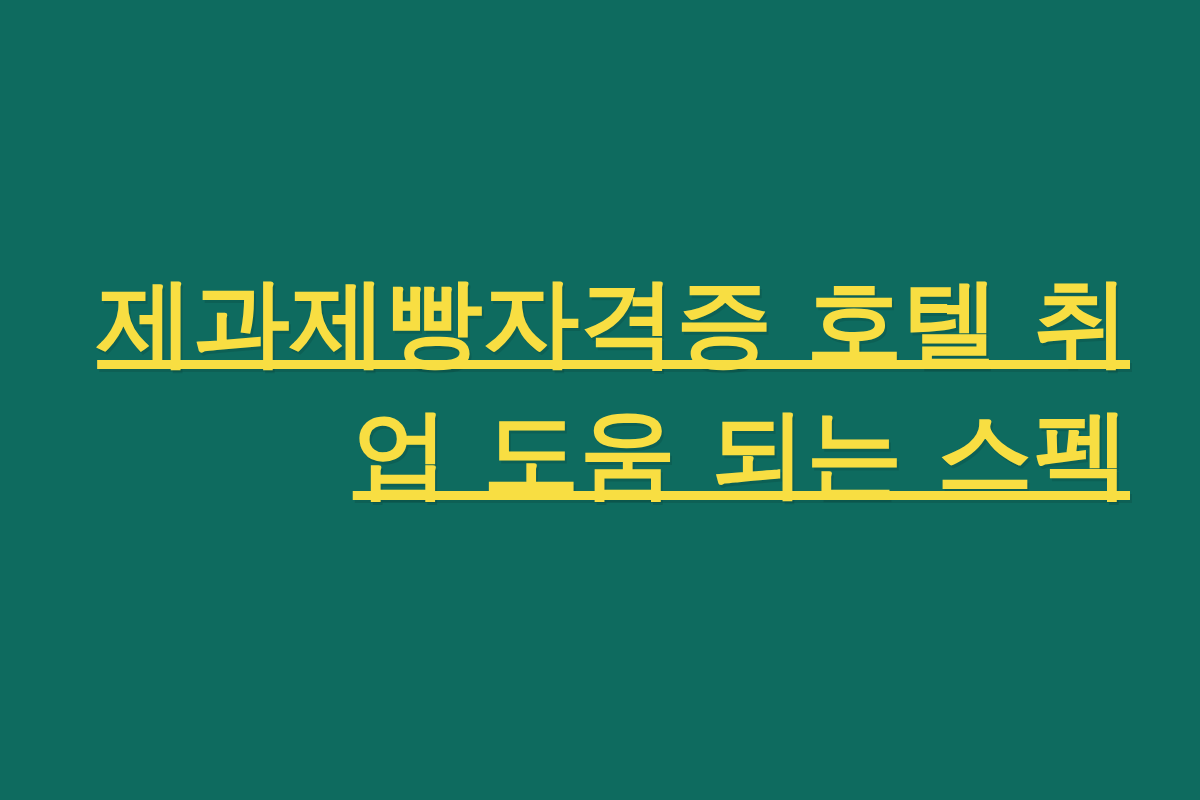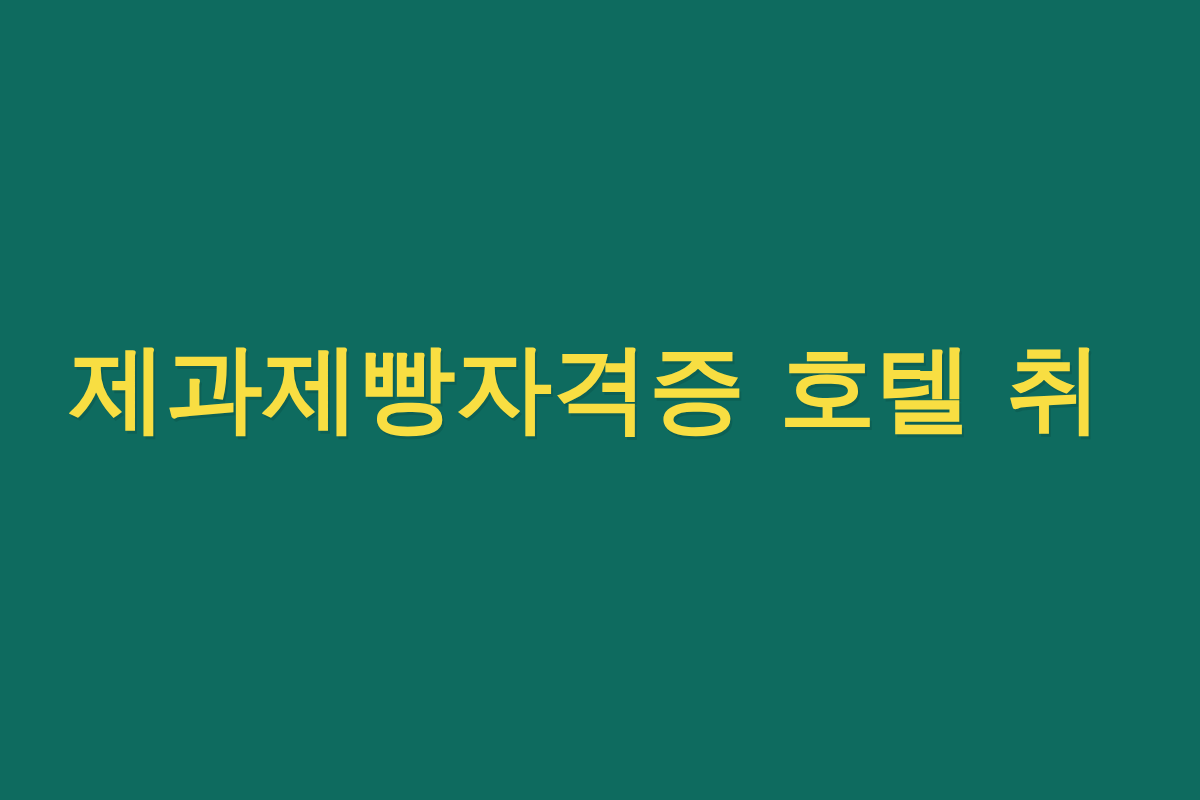--- a/index.html
+++ b/index.html
@@ -23,39 +23,41 @@
     display: flex;
     align-items: center;
     justify-content: center;
     background: #0E6B5F;
   }
 
   #headline {
     width: 1060px;
     margin: 0;
     padding: 0;
-    text-align: left;
+    text-align: right;
     color: #F8DE42;
     font-family: "DejaVu Sans", "Liberation Sans", sans-serif;
     font-size: 96px;
     font-weight: 700;
     line-height: 1.36;
     letter-spacing: 0.5px;
     word-break: keep-all;
     white-space: normal;
     text-shadow: 2px 3px 0 rgba(0, 0, 0, 0.10);
     
     transform: translateY(-12px);
+    text-decoration: underline;
   }
 
   
   #headline .line {
     display: block;
   }
 </style>
 </head>
 <body>
 
 <div id="banner" style="background: rgb(14, 107, 95);">
   <h1 id="headline" style="color: rgb(248, 222, 66);">
     <span class="line">제과제빵자격증 호텔 취</span>
+    <span class="line">업 도움 되는 스펙</span>
   </h1>
 </div>
 
 </body></html>

